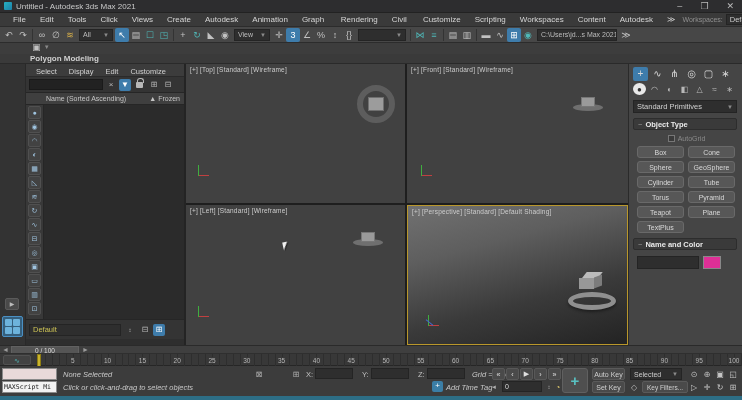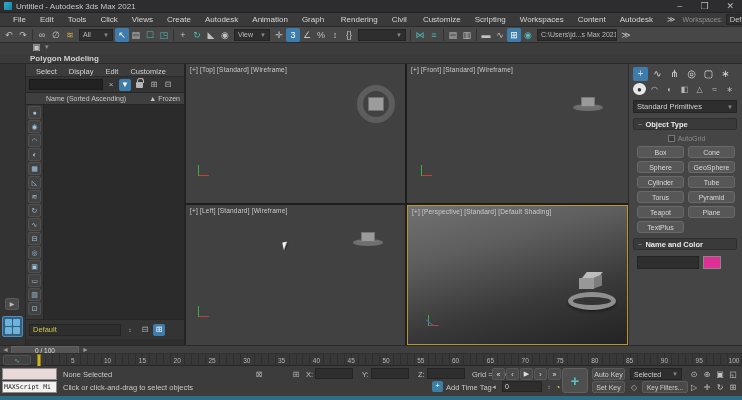--- a/index.html
+++ b/index.html
@@ -106,21 +106,21 @@
   .curvebtn { position:absolute; left:3px; top:1px; width:28px; height:10px; background:#424242; border:1px solid #515151; border-radius:2px; color:#4fb8b8; font-size:7px; text-align:center; line-height:9px; }
   .rulerin { position:absolute; left:36px; top:0; width:706px; height:13px;
     background:repeating-linear-gradient(90deg,#2e2e2e 0 1px,transparent 1px 6.96px); background-position:2px 0; }
   .tick-label { position:absolute; top:3px; transform:translateX(-50%); font-size:6.5px; color:#b5b5b5; background:#383838; padding:0 1px; }
   .tmarker { position:absolute; left:1px; top:0; width:4px; height:13px; background:#c9b42c; border:1px solid #8f7d12; }
 
   
   .statusbar { position:absolute; left:0; top:366px; width:742px; height:30px; background:#3c3c3c; }
   .macro { position:absolute; left:2px; top:2px; width:55px; height:12px; background:#e9d9d9; border:1px solid #8a8a8a; }
   .listener { position:absolute; left:2px; top:15px; width:55px; height:12px; background:#f2f2f2; border:1px solid #8a8a8a; color:#222; font-family:"DejaVu Sans Mono",monospace; font-size:6.5px; line-height:11px; padding-left:1px; overflow:hidden; white-space:nowrap; }
-  .sbtext { position:absolute; font-size:7.5px; color:#c8c8c8; }
+  .sbtext { position:absolute; font-size:7.5px; color:#c8c8c8;font-style:italic; }
   .sbicon { position:absolute; width:12px; height:12px; display:flex; align-items:center; justify-content:center; color:#b0b0b0; font-size:8px; border-radius:2px; }
   .coordlabel { position:absolute; font-size:7.5px; color:#c0c0c0; }
   .coordfield { position:absolute; width:38px; height:11px; background:#2e2e2e; border:1px solid #242424; }
   .pbbtn { display:inline-flex; width:13px; height:12px; align-items:center; justify-content:center; background:#4a4a4a; border:1px solid #585858; border-radius:2px; color:#e0e0e0; font-size:7px; margin-right:1px; }
   .bigkey { position:absolute; left:562px; top:2px; width:26px; height:25px; background:#4f4f4f; border:1px solid #606060; border-radius:3px; color:#59c1c1; font-size:15px; font-weight:bold; text-align:center; line-height:23px; }
   .skbtn { position:absolute; width:33px; height:12px; background:#4a4a4a; border:1px solid #5a5a5a; border-radius:2px; color:#d0d0d0; font-size:7px; text-align:center; line-height:11px; }
   .seldd { position:absolute; left:630px; top:2px; width:52px; height:12px; background:#2e2e2e; border:1px solid #242424; display:flex; align-items:center; justify-content:space-between; padding:0 3px; font-size:7px; color:#ccc; }
   .kfbtn { position:absolute; left:642px; top:15px; width:46px; height:12px; background:#4a4a4a; border:1px solid #5a5a5a; border-radius:2px; color:#d0d0d0; font-size:6.5px; text-align:center; line-height:11px; }
   .navgrid { position:absolute; left:688px; width:54px; height:13px; display:flex; gap:1px; }
   .navgrid .xicon { width:12px; height:12px; font-size:8px; color:#c5c5c5; }

